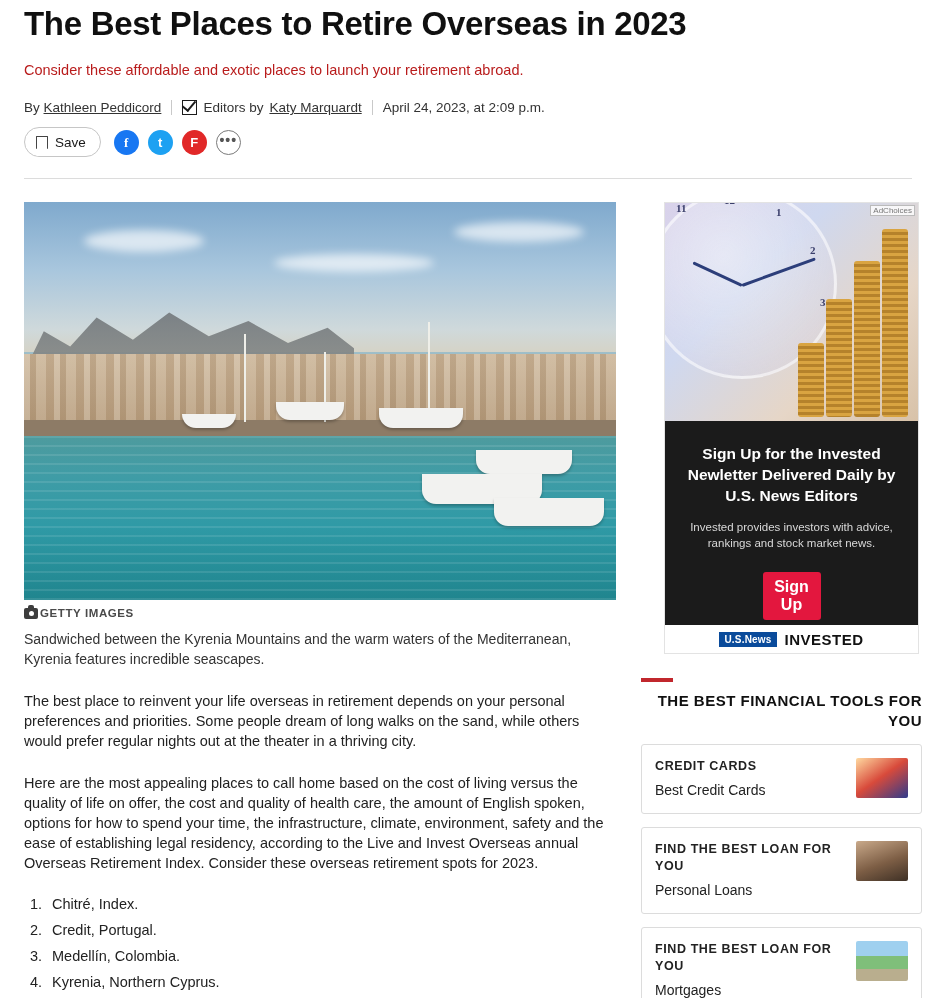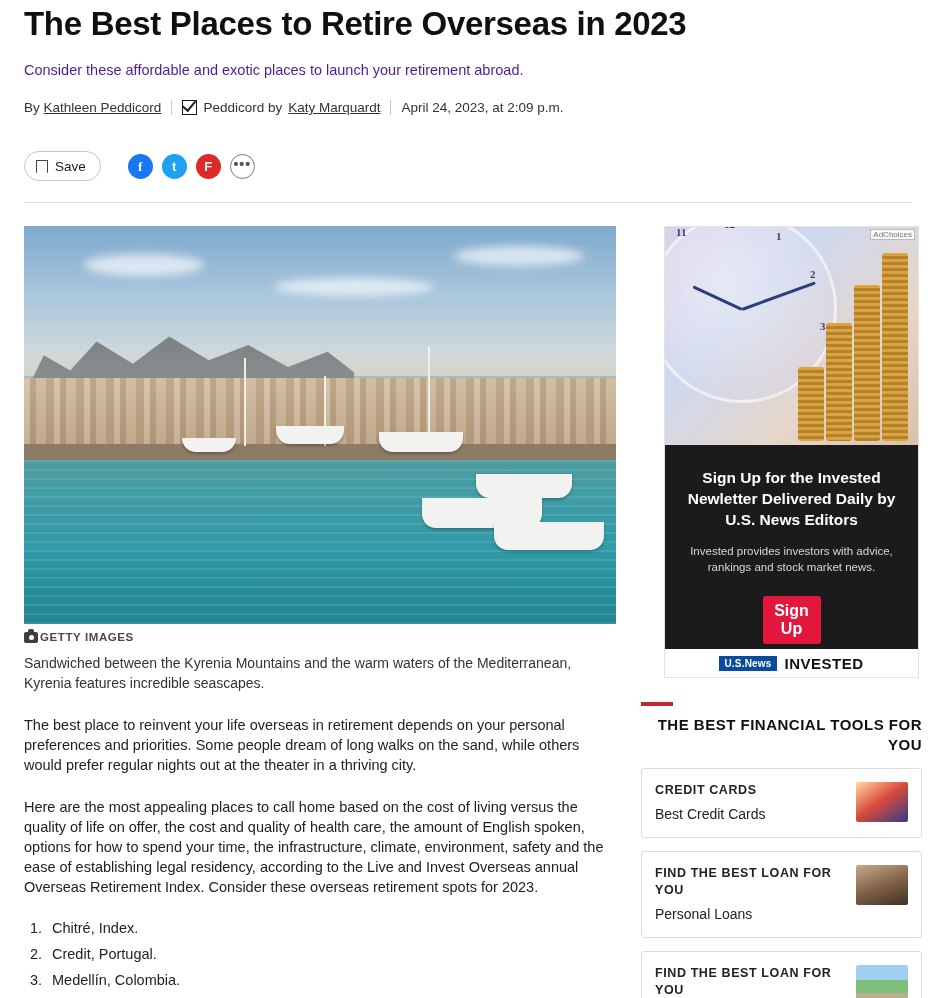--- a/index.html
+++ b/index.html
@@ -23,21 +23,21 @@
     font-size: 33px;
     line-height: 40px;
     font-weight: bold;
     letter-spacing: -0.3px;
     margin: 4px 0 0 0;
     color: #101010;
   }
   .dek {
     font-size: 14.5px;
     line-height: 20px;
-    color: #4c1d95;
+    color: #b91c1c;
     margin: 16px 0 0 0;
   }
   .byline {
     font-size: 13.5px;
     color: #333;
     margin-top: 20px;
     display: flex;
     align-items: center;
     flex-wrap: nowrap;
     gap: 0px;
@@ -71,22 +71,22 @@
     width: 6px; height: 11px;
     border-right: 2px solid #1b1b1b;
     border-bottom: 2px solid #1b1b1b;
     transform: rotate(40deg);
   }
 
   
   .actions {
     display: flex;
     align-items: center;
-    gap: 24px;
-    margin-top: 36px;
+    gap: 10px;
+    margin-top: 12px;
   }
   .save-btn {
     display: inline-flex;
     align-items: center;
     gap: 7px;
     border: 1px solid #c6c6c6;
     border-radius: 16px;
     padding: 7px 14px 7px 11px;
     font-size: 13.5px;
     background: #fff;
@@ -400,21 +400,21 @@
   <h1 class="headline">The Best Places to Retire Overseas in 2023</h1>
   <p class="dek">Consider these affordable and exotic places to launch your retirement abroad.</p>
 
   <div class="byline">
     <span>By</span>
     <span>&nbsp;</span>
     <a href="#" class="lnk">Kathleen Peddicord</a>
     <span class="sep"></span>
     <span class="reviewed">
       <span class="check-icon"></span>
-      <span>Peddicord by</span>
+      <span>Editors by</span>
       <a href="#" class="lnk">Katy Marquardt</a>
     </span>
     <span class="sep"></span>
     <span>April 24, 2023, at 2:09 p.m.</span>
   </div>
 
   <div class="actions">
     <button class="save-btn">
       <span class="bookmark-icon"></span>
       <span>Save</span>

